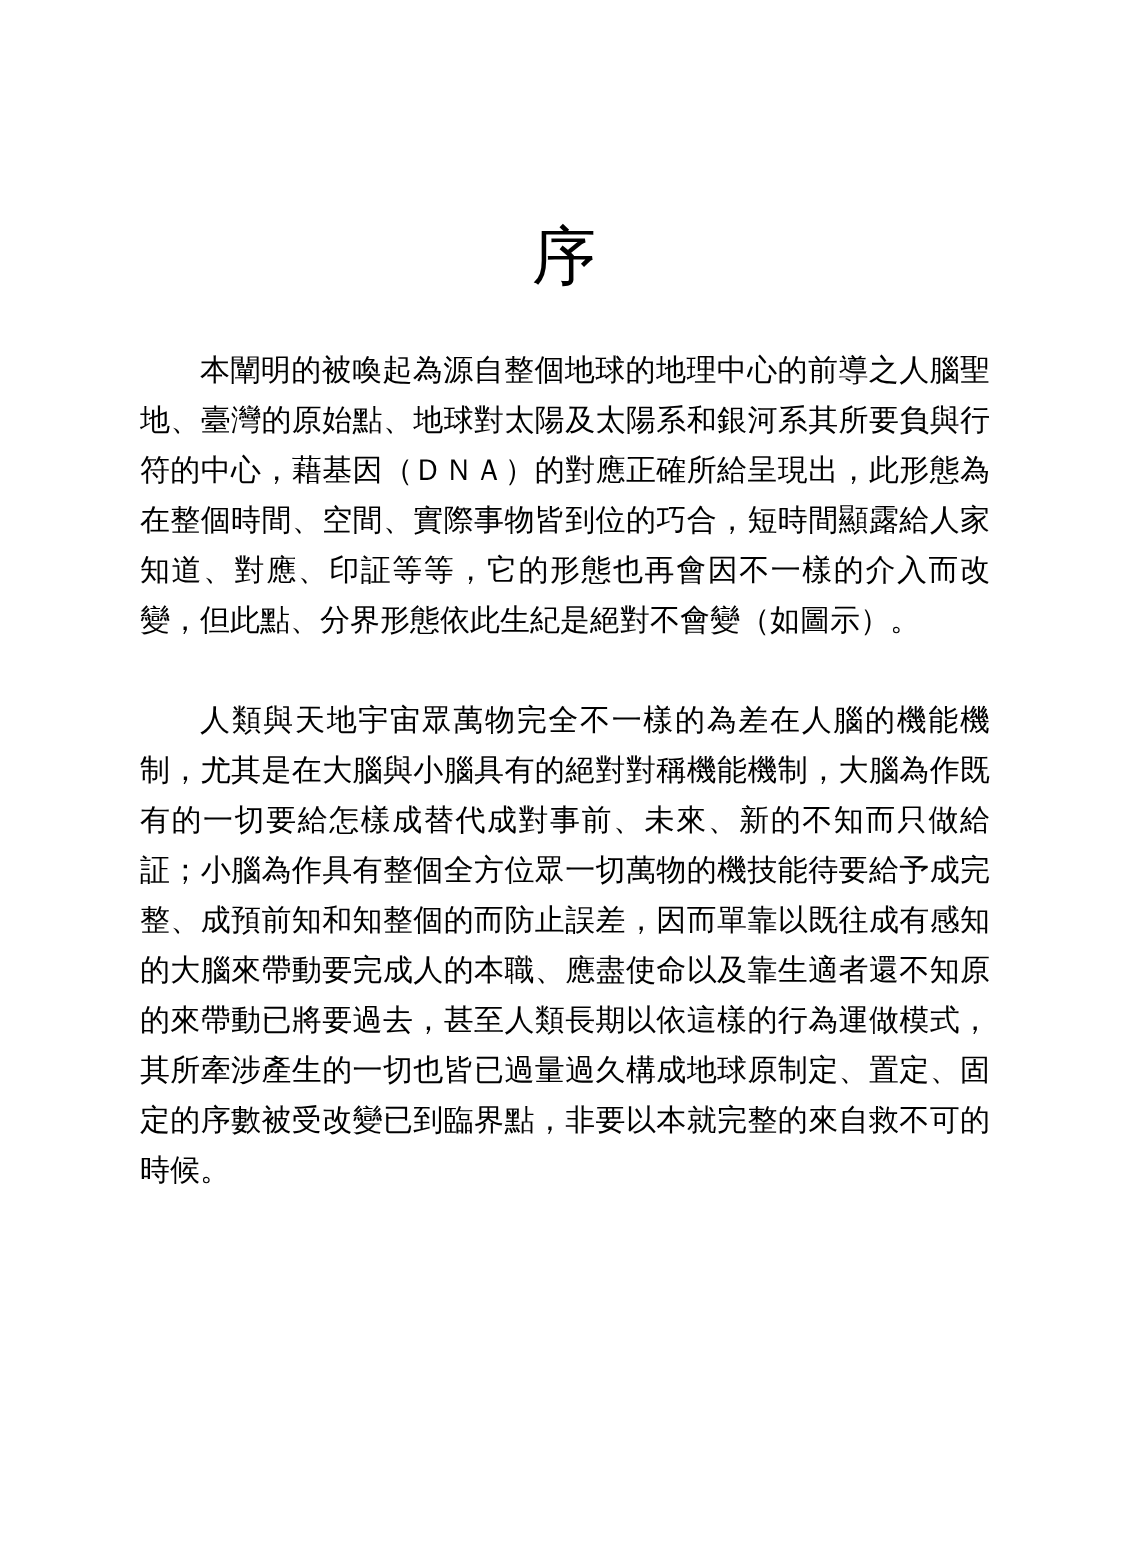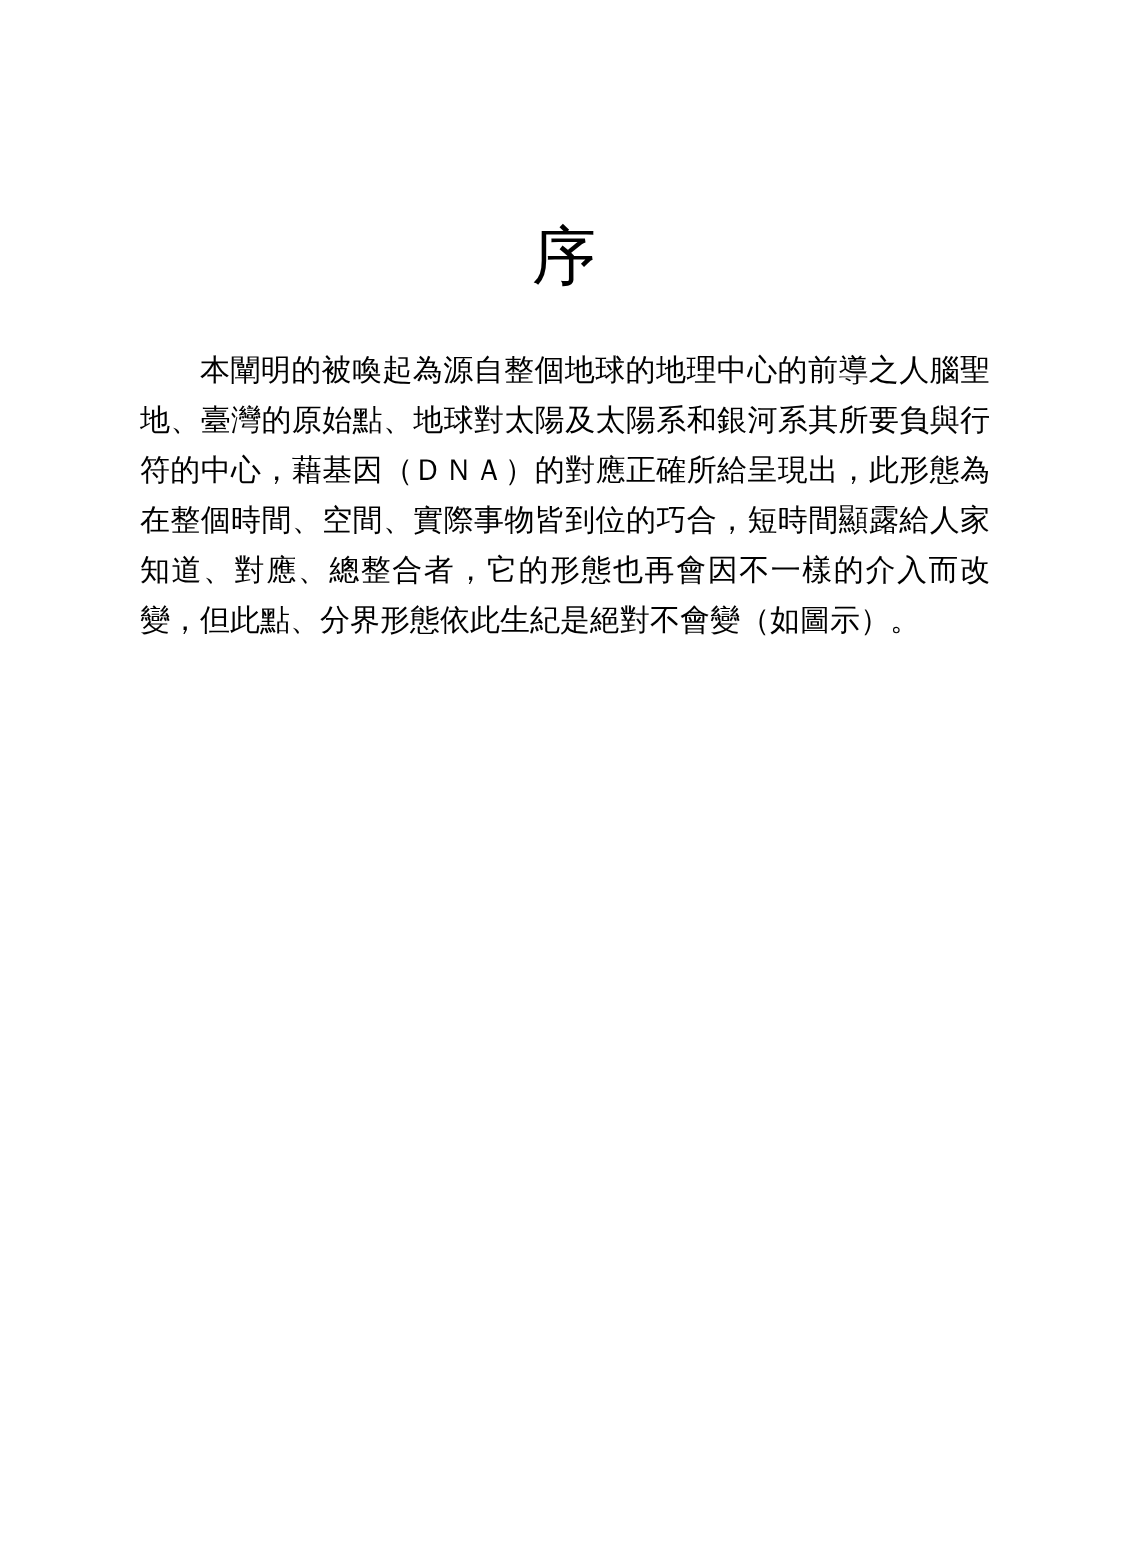--- a/index.html
+++ b/index.html
@@ -45,15 +45,16 @@
     margin-bottom: 0;
   }
 </style>
 </head>
 <body>
 
 <div class="page">
   <h1 class="doc-title">序</h1>
 
   <div class="doc-body">
-    <p>本闡明的被喚起為源自整個地球的地理中心的前導之人腦聖地、臺灣的原始點、地球對太陽及太陽系和銀河系其所要負與行符的中心，藉基因（ＤＮＡ）的對應正確所給呈現出，此形態為在整個時間、空間、實際事物皆到位的巧合，短時間顯露給人家知道、對應、總整合者，它的形態也再會因不一樣的介入而改變，但此點、分界形態依此生紀是絕對不會變（如圖示）。</p>
+    <p>本闡明的被喚起為源自整個地球的地理中心的前導之人腦聖地、臺灣的原始點、地球對太陽及太陽系和銀河系其所要負與行符的中心，藉基因（ＤＮＡ）的對應正確所給呈現出，此形態為在整個時間、空間、實際事物皆到位的巧合，短時間顯露給人家知道、對應、印証等等，它的形態也再會因不一樣的介入而改變，但此點、分界形態依此生紀是絕對不會變（如圖示）。</p>
+    <p>人類與天地宇宙眾萬物完全不一樣的為差在人腦的機能機制，尤其是在大腦與小腦具有的絕對對稱機能機制，大腦為作既有的一切要給怎樣成替代成對事前、未來、新的不知而只做給証；小腦為作具有整個全方位眾一切萬物的機技能待要給予成完整、成預前知和知整個的而防止誤差，因而單靠以既往成有感知的大腦來帶動要完成人的本職、應盡使命以及靠生適者還不知原的來帶動已將要過去，甚至人類長期以依這樣的行為運做模式，其所牽涉產生的一切也皆已過量過久構成地球原制定、置定、固定的序數被受改變已到臨界點，非要以本就完整的來自救不可的時候。</p>
   </div>
 </div>
 
 </body></html>

